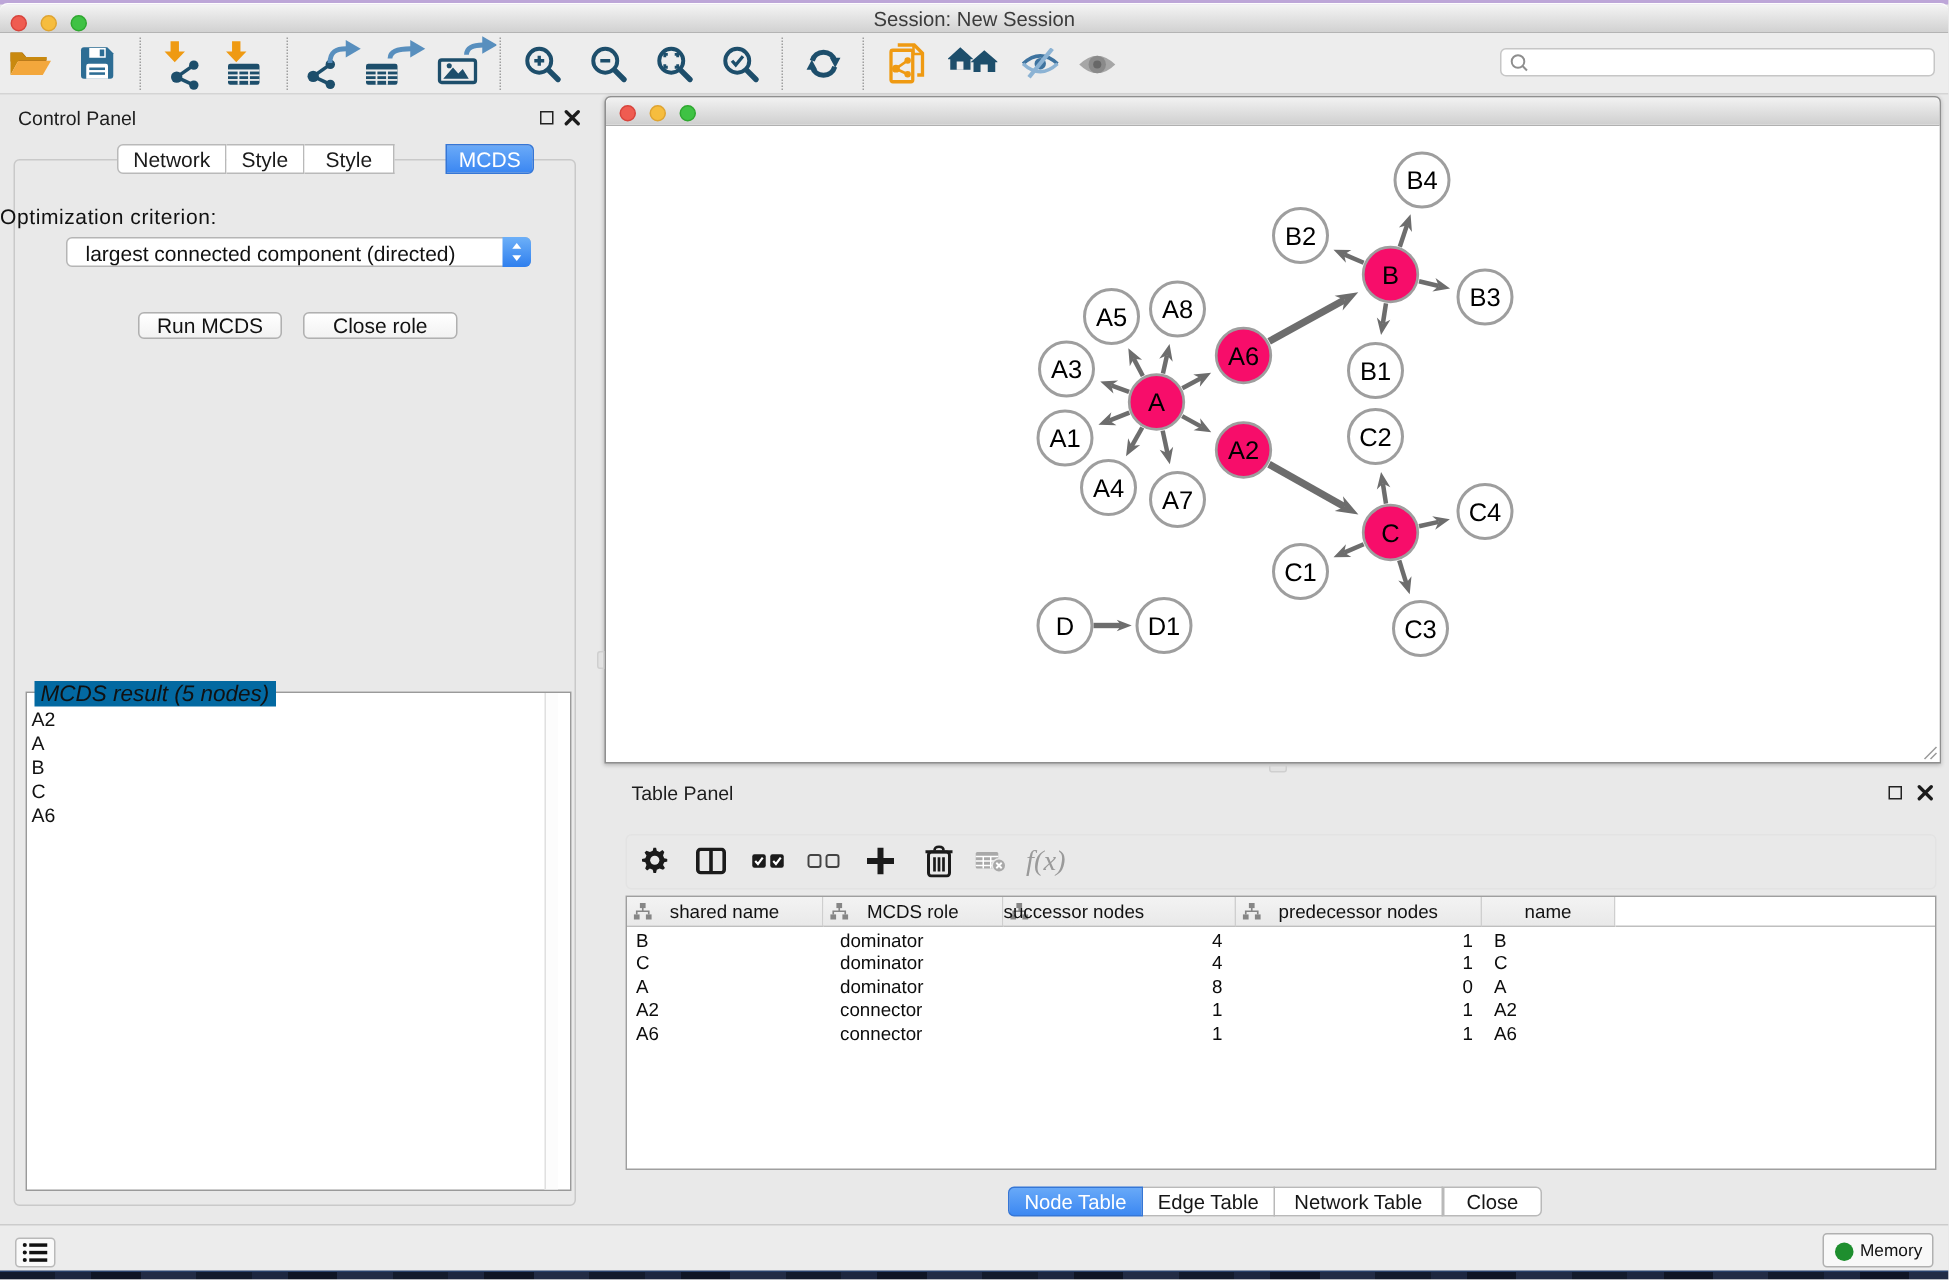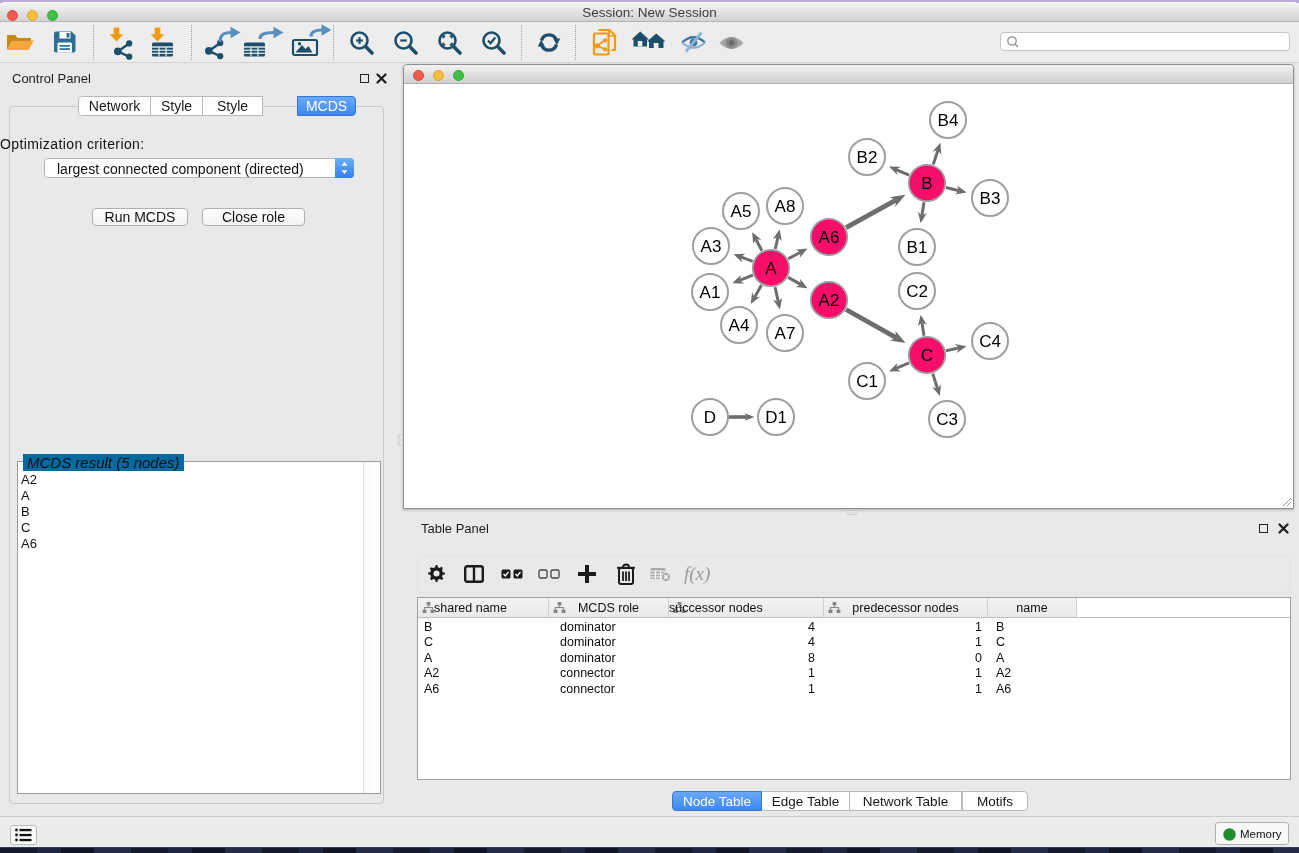--- a/index.html
+++ b/index.html
@@ -384,21 +384,21 @@
     </svg>
   </div>
 <div class="abs" id="nodetable">
   <div class="th" style="left:0px;width:131px">
       <svg width="13" height="12" viewBox="0 0 13 12" style="position:absolute;left:4px;top:4px">
         <rect x="4.6" y="0" width="3.8" height="3.4" fill="#868686"></rect>
         <rect x="0.6" y="7.6" width="3.8" height="3.4" fill="#868686"></rect>
         <rect x="8.6" y="7.6" width="3.8" height="3.4" fill="#868686"></rect>
         <path d="M6.5 3.4 V5.5 M2.5 7.6 V5.5 H10.5 V7.6" fill="none" stroke="#868686" stroke-width="1.1"></path>
       </svg>
-      <div style="position:absolute;left:16px;right:0;top:3px;text-align:left">shared name</div>
+      <div style="position:absolute;left:0;right:0;top:3px;text-align:center">shared name</div>
     </div>
     <div class="th" style="left:131px;width:120px">
       <svg width="13" height="12" viewBox="0 0 13 12" style="position:absolute;left:4px;top:4px">
         <rect x="4.6" y="0" width="3.8" height="3.4" fill="#868686"></rect>
         <rect x="0.6" y="7.6" width="3.8" height="3.4" fill="#868686"></rect>
         <rect x="8.6" y="7.6" width="3.8" height="3.4" fill="#868686"></rect>
         <path d="M6.5 3.4 V5.5 M2.5 7.6 V5.5 H10.5 V7.6" fill="none" stroke="#868686" stroke-width="1.1"></path>
       </svg>
       <div style="position:absolute;left:0;right:0;top:3px;text-align:center">MCDS role</div>
     </div>
@@ -446,21 +446,21 @@
     <div class="td" style="left:578px;top:68.2px">A2</div>
     <div class="td" style="left:6px;top:83.6px">A6</div>
     <div class="td" style="left:142px;top:83.6px">connector</div>
     <div class="td" style="left:251px;width:146px;top:83.6px;text-align:right">1</div>
     <div class="td" style="left:406px;width:158px;top:83.6px;text-align:right">1</div>
     <div class="td" style="left:578px;top:83.6px">A6</div>
 </div>
 <div class="btab btabsel" style="left:672px;width:90px;border-radius:4px 0 0 4px">Node Table</div>
 <div class="btab" style="left:762px;width:88px;border-left:none">Edge Table</div>
 <div class="btab" style="left:850px;width:112px;border-left:none">Network Table</div>
-<div class="btab" style="left:962px;width:66px;border-radius:0 4px 4px 0">Motifs</div>
+<div class="btab" style="left:962px;width:66px;border-radius:0 4px 4px 0">Close</div>
 
 <div class="abs" id="statusbar"></div>
 <div class="abs" id="listbtn">
     <svg width="17" height="14" viewBox="0 0 17 14" style="position:absolute;left:4px;top:2px">
       <circle cx="1.5" cy="2" r="1.4" fill="#111"></circle>
       <circle cx="1.5" cy="7" r="1.4" fill="#111"></circle>
       <circle cx="1.5" cy="12" r="1.4" fill="#111"></circle>
       <rect x="4.5" y="0.9" width="12" height="2.3" fill="#111"></rect>
       <rect x="4.5" y="5.9" width="12" height="2.3" fill="#111"></rect>
       <rect x="4.5" y="10.9" width="12" height="2.3" fill="#111"></rect>

